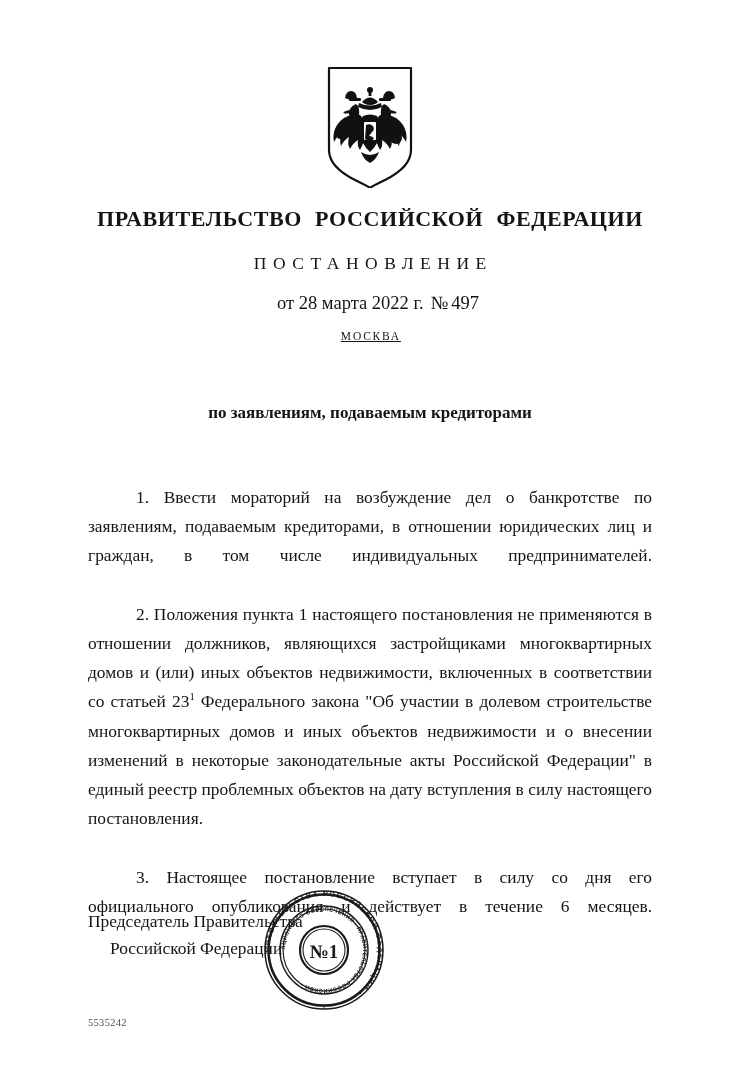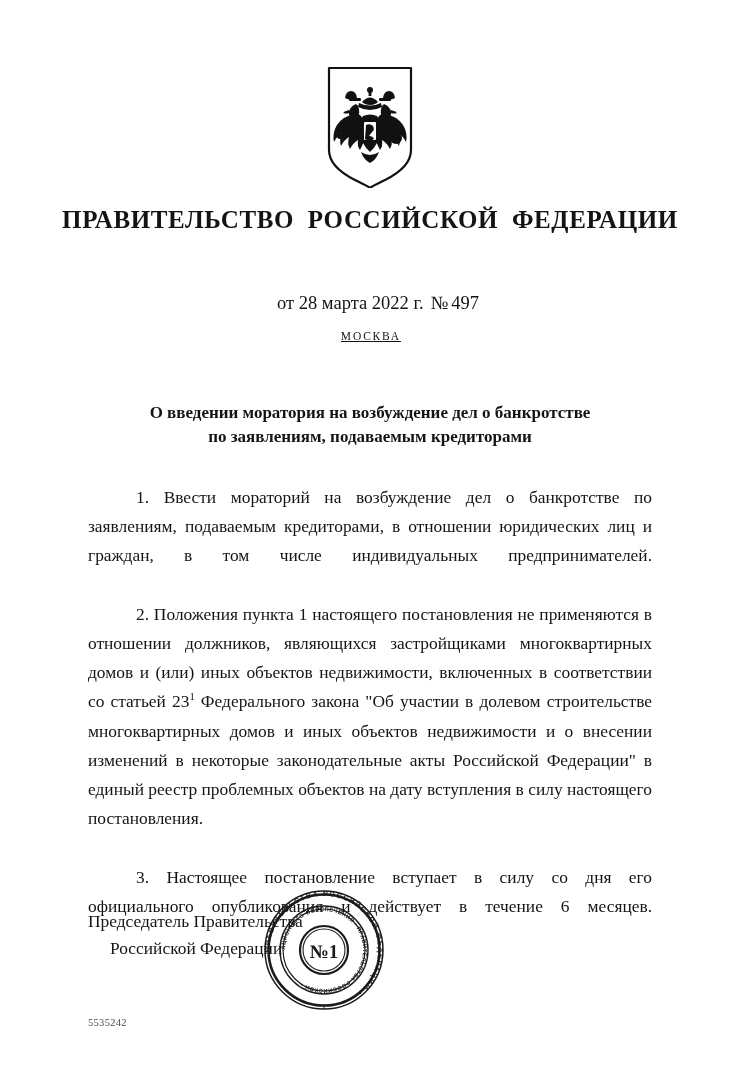--- a/index.html
+++ b/index.html
@@ -33,21 +33,21 @@
     height: 122px;
     display: block;
   }
 
   
   .gov-title {
     position: absolute;
     left: 0; right: 0;
     top: 206px;
     text-align: center;
-    font-size: 25px;
+    font-size: 22px;
     font-weight: bold;
     letter-spacing: 0.6px;
     word-spacing: 7px;
     white-space: nowrap;
   }
   .doc-kind {
     position: absolute;
     left: 0; right: 0;
     top: 253px;
     text-align: center;
@@ -200,29 +200,29 @@
         <rect x="68" y="63" width="2" height="4"></rect>
         <ellipse cx="69" cy="62" rx="2" ry="2"></ellipse>
 
         <path d="M34 86 q9 6 18 0 q-3 8 -9 11 q-6 -3 -9 -11 z"></path>
       </g>
     </svg>
   </div>
 
   <div class="gov-title">ПРАВИТЕЛЬСТВО  РОССИЙСКОЙ  ФЕДЕРАЦИИ</div>
 
+  <div class="doc-kind">ПОСТАНОВЛЕНИЕ</div>
 
   <div class="doc-date">
     <span>от 28 марта 2022 г.</span><span class="num-sign">№</span><span>497</span>
   </div>
 
   <div class="doc-city">МОСКВА</div>
 
   <div class="subject">
-    <span class="ln">О введении моратория на возбуждение дел о банкротстве</span>
     <span class="ln">по заявлениям, подаваемым кредиторами</span>
   </div>
 
   <div class="body">
 
 
     <p><span>1.</span><span> Ввести мораторий на возбуждение дел о банкротстве по заявлениям, подаваемым кредиторами, в отношении юридических лиц и граждан, в том числе индивидуальных предпринимателей.</span></p>
 
     <p><span>2.</span><span> Положения пункта 1 настоящего постановления не применяются в отношении должников, являющихся застройщиками многоквартирных домов и (или) иных объектов недвижимости, включенных в соответствии со статьей 23</span><sup>1</sup><span> Федерального закона "Об участии в долевом строительстве многоквартирных домов и иных объектов недвижимости и о внесении изменений в некоторые законодательные акты Российской Федерации" в единый реестр проблемных объектов на дату вступления в силу настоящего постановления.</span></p>
 

